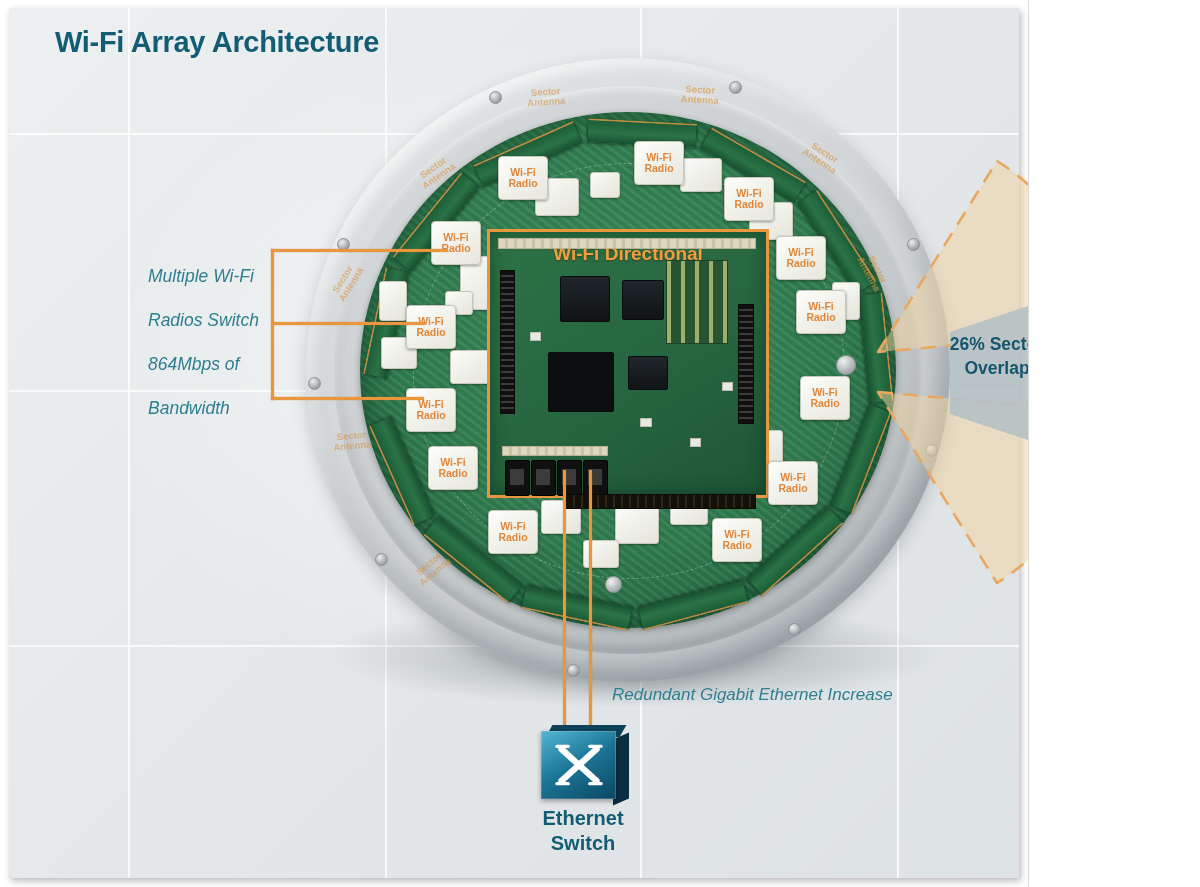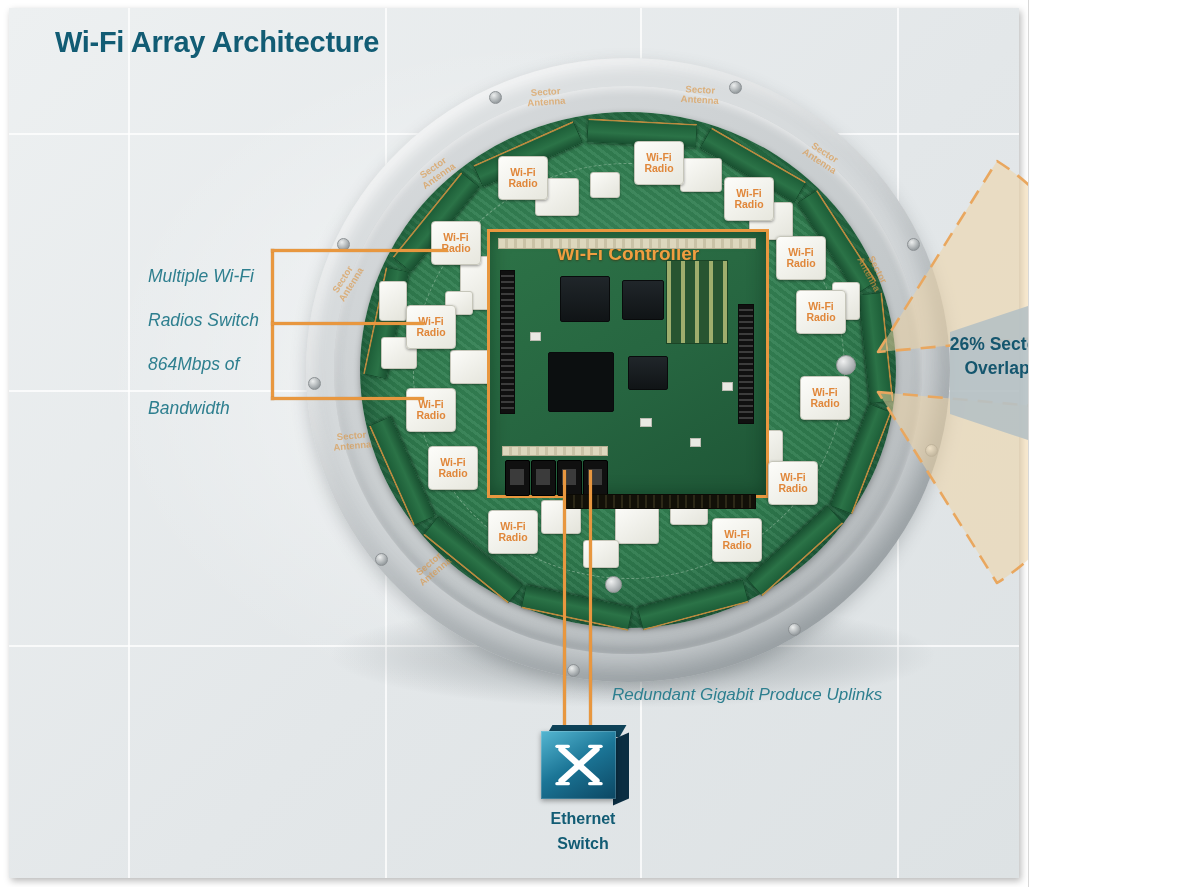--- a/index.html
+++ b/index.html
@@ -93,21 +93,21 @@
 
   
   #eth-cube{position:absolute;left:541px;top:723px;width:92px;height:78px;z-index:10;}
   #eth-side{position:absolute;left:72px;top:4px;width:16px;height:66px;background:#0B2E42;transform:skewY(-24deg) translateY(9px);}
   #eth-top{position:absolute;left:2px;top:2px;width:74px;height:12px;background:#0E4258;transform:skewX(-30deg) translateX(6px);}
   #eth-front{position:absolute;left:0;top:8px;width:75px;height:68px;
     background:linear-gradient(150deg,#55b7d2 0%, #1B7596 48%, #0C4763 100%);
     box-shadow:inset 0 0 0 1px rgba(255,255,255,.18), 0 2px 5px rgba(0,0,0,.35);
     display:flex;align-items:center;justify-content:center;}
   #eth-label{position:absolute;left:533px;top:806px;width:100px;text-align:center;
-    font-size:16px;font-weight:bold;color:var(--heading);line-height:25px;white-space:pre-line;z-index:10;}
+    font-size:20px;font-weight:bold;color:var(--heading);line-height:25px;white-space:pre-line;z-index:10;}
 </style>
 </head>
 <body>
 
 <div id="stage">
   <div id="panel">
 
     <div class="gridline v" style="left:119px"></div>
     <div class="gridline v" style="left:376px"></div>
     <div class="gridline v" style="left:631px"></div>
@@ -127,21 +127,21 @@
   </svg>
 
   <div class="disc" id="disc-shadow"></div>
   <div class="disc" id="rim"></div>
   <div class="disc" id="rim-inner"></div>
   <div class="disc" id="pcb"></div>
   <div class="disc" id="pcb-ring"></div>
   <div id="decor-layer"></div>
 
   <div id="controller">
-    <div id="controller-label">Wi-Fi Controller</div>
+    <div id="controller-label">Wi-Fi Directional</div>
     <div class="palestrip" style="left:8px;top:6px;width:256px;height:9px"></div>
     <div class="connstrip" style="left:10px;top:38px;width:13px;height:142px"></div>
     <div class="chip" style="left:70px;top:44px;width:48px;height:44px"></div>
     <div class="chip" style="left:132px;top:48px;width:40px;height:38px"></div>
     <div id="dimm" style="left:176px;top:28px;width:60px;height:82px"></div>
     <div class="chip" style="left:58px;top:120px;width:64px;height:58px;background:#0c0f10"></div>
     <div class="chip" style="left:138px;top:124px;width:38px;height:32px"></div>
     <div class="connstrip" style="left:248px;top:72px;width:14px;height:118px"></div>
     <div class="whitebit" style="left:40px;top:100px;width:9px;height:7px"></div>
     <div class="whitebit" style="left:232px;top:150px;width:9px;height:7px"></div>
@@ -160,21 +160,21 @@
   <div class="orange-line" style="left:271px;top:322px;width:153px;height:3px"></div>
   <div class="orange-line" style="left:271px;top:397px;width:153px;height:3px"></div>
 
   <div class="orange-line" style="left:563px;top:470px;width:3px;height:260px"></div>
   <div class="orange-line" style="left:589px;top:470px;width:3px;height:260px"></div>
 
   <div class="note" id="note-left">Multiple Wi-Fi
 Radios Switch
 864Mbps of
 Bandwidth</div>
-  <div class="note" id="note-uplinks">Redundant Gigabit Produce Uplinks</div>
+  <div class="note" id="note-uplinks">Redundant Gigabit Ethernet Increase</div>
   <div id="overlap-label">26% Sector
 Overlap</div>
 
   <svg id="arrows-svg" width="1200" height="887">
     <defs>
       <marker id="ah" viewBox="0 0 10 10" refX="8" refY="5" markerWidth="5" markerHeight="5" orient="auto-start-reverse">
         <path d="M0,0 L10,5 L0,10 Z" fill="#1D6478"></path>
       </marker>
     </defs>
     <path class="ovl-arrow" d="M1040,298 Q1053,318 1049,336" marker-start="url(#ah)" marker-end="url(#ah)"></path>

